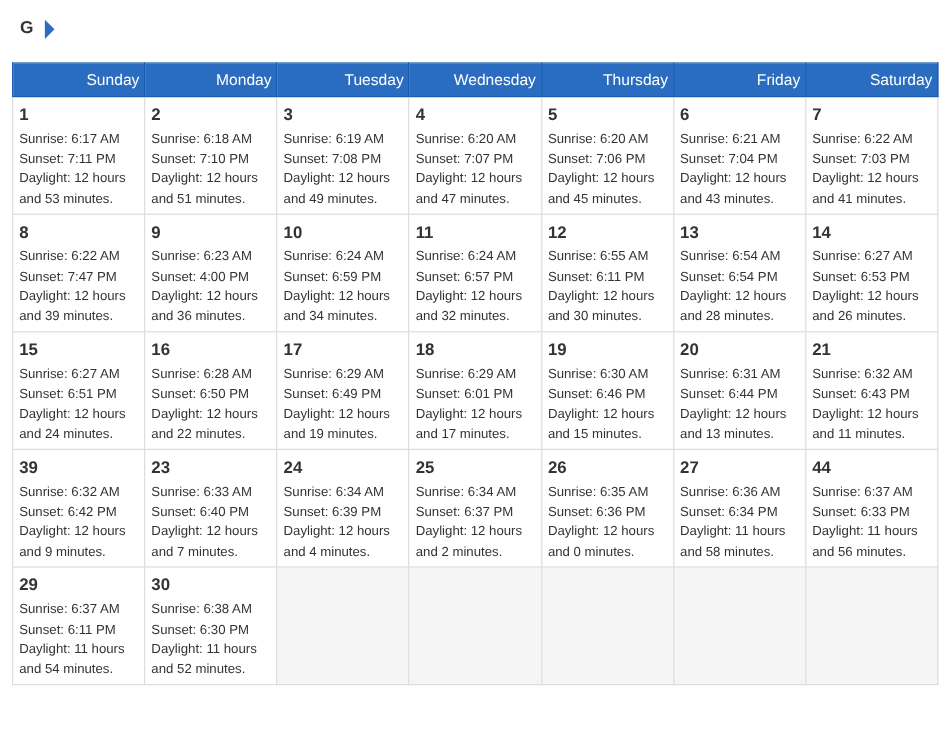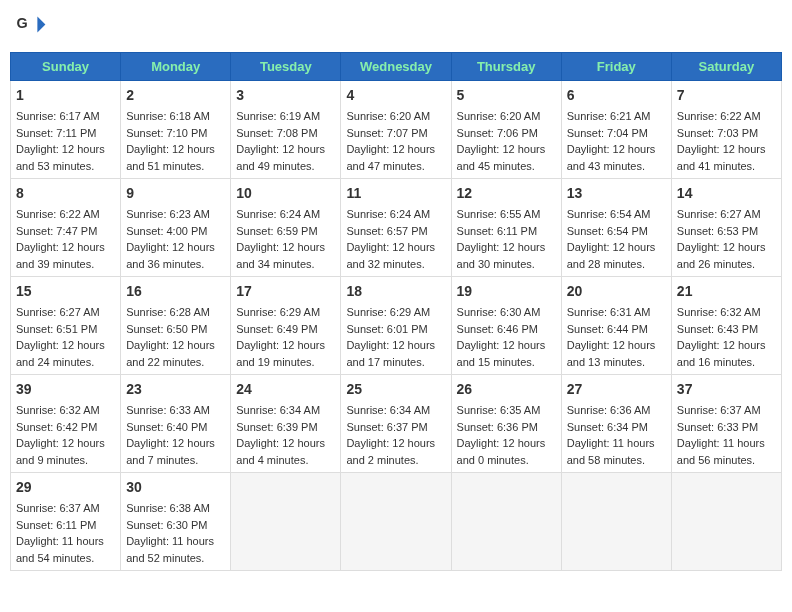--- a/index.html
+++ b/index.html
@@ -38,25 +38,25 @@
       font-size: 16px;
       color: #555;
     }
     table {
       width: 100%;
       border-collapse: collapse;
       font-size: 11px;
     }
     thead tr th {
       background: #2a6cbf;
-      color: #86efac;
+      color: #ffffff;
       padding: 6px 4px;
-      text-align: center;
+      text-align: right;
       font-size: 13px;
-      font-weight: bold;
+      font-weight: normal;
       border: 1px solid #1a5caf;
     }
     tbody tr {
       border-bottom: 1px solid #ccc;
     }
     tbody tr td {
       border: 1px solid #ddd;
       padding: 4px 5px;
       vertical-align: top;
       height: 80px;
@@ -253,21 +253,21 @@
           <div>Sunrise: 6:31 AM</div>
           <div>Sunset: 6:44 PM</div>
           <div>Daylight: 12 hours</div>
           <div>and 13 minutes.</div>
         </td>
         <td>
           <span class="day-number">21</span>
           <div>Sunrise: 6:32 AM</div>
           <div>Sunset: 6:43 PM</div>
           <div>Daylight: 12 hours</div>
-          <div>and 16 minutes.</div>
+          <div>and 11 minutes.</div>
         </td>
       </tr>
       <tr>
         <td>
           <span class="day-number">39</span>
           <div>Sunrise: 6:32 AM</div>
           <div>Sunset: 6:42 PM</div>
           <div>Daylight: 12 hours</div>
           <div>and 9 minutes.</div>
         </td>
@@ -300,21 +300,21 @@
           <div>and 0 minutes.</div>
         </td>
         <td>
           <span class="day-number">27</span>
           <div>Sunrise: 6:36 AM</div>
           <div>Sunset: 6:34 PM</div>
           <div>Daylight: 11 hours</div>
           <div>and 58 minutes.</div>
         </td>
         <td>
-          <span class="day-number">37</span>
+          <span class="day-number">44</span>
           <div>Sunrise: 6:37 AM</div>
           <div>Sunset: 6:33 PM</div>
           <div>Daylight: 11 hours</div>
           <div>and 56 minutes.</div>
         </td>
       </tr>
       <tr>
         <td>
           <span class="day-number">29</span>
           <div>Sunrise: 6:37 AM</div>

